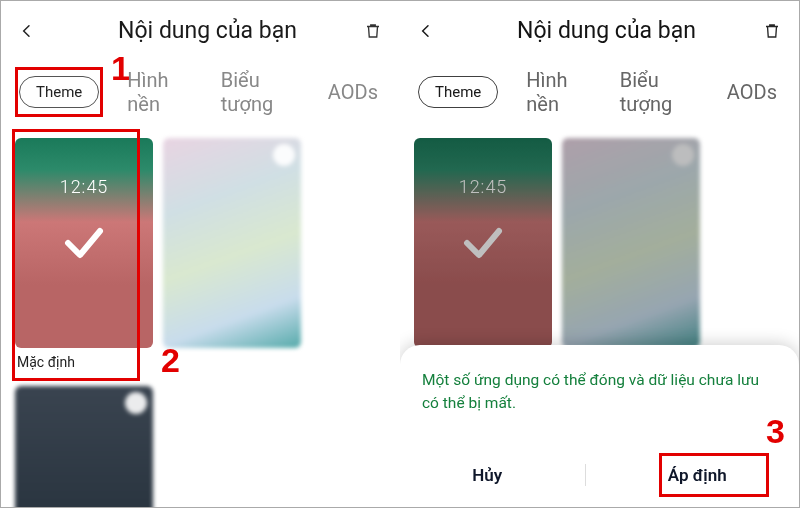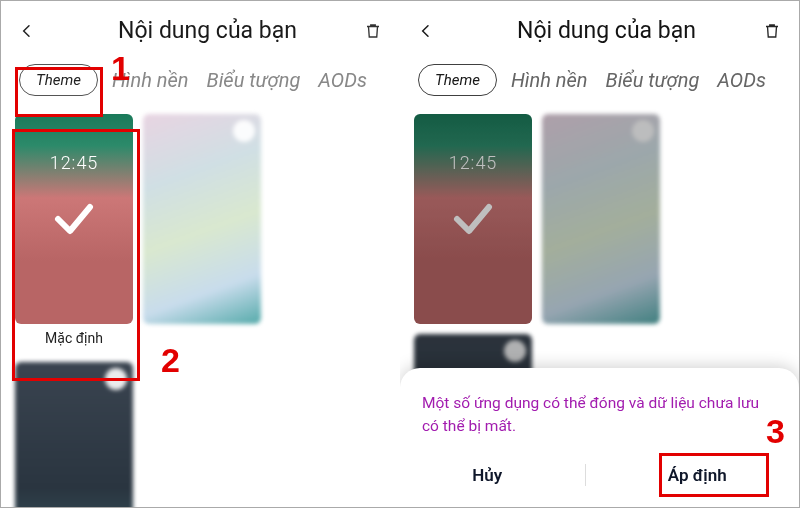--- a/index.html
+++ b/index.html
@@ -40,47 +40,45 @@
   font-size: 23px;
   color: #1a1a1a;
 }
 .trash {
   width: 18px;
   height: 20px;
   fill: #333;
 }
 .tabs {
   display: flex;
-  gap: 10px;
+  gap: 24px;
   padding: 10px 18px 16px 18px;
   align-items: center;
-  font-style: italic;
 }
 .pill {
   border: 1.5px solid #555;
   border-radius: 18px;
   padding: 6px 16px;
   font-size: 15px;
   color: #222;
 }
 .tab {
   font-size: 20px;
   color: #888;
   padding: 6px 4px;
 }
 .grid {
   display: flex;
   flex-wrap: wrap;
   gap: 10px;
   padding: 0 14px;
 }
 .card {
-  width: 118px;
+  width: 138px;
   position: relative;
-  text-align: center;
 }
 .thumb {
   width: 100%;
   height: 210px;
   border-radius: 6px;
   position: relative;
   overflow: hidden;
 }
 .thumb .badge {
   position: absolute;
@@ -144,23 +142,23 @@
 .sheet {
   position: absolute;
   left: 0; right: 0; bottom: 0;
   background: #fff;
   border-radius: 20px 20px 0 0;
   padding: 24px 22px 14px 22px;
   box-shadow: 0 -2px 16px rgba(0,0,0,0.18);
 }
 .sheet-text {
   font-size: 15.5px;
-  color: #a21caf;
+  color: #15803d;
   line-height: 1.5;
-  margin-bottom: 13px;
+  margin-bottom: 36px;
 }
 .sheet-actions {
   display: flex;
   align-items: center;
   justify-content: space-around;
   padding-top: 6px;
 }
 .sheet-btn {
   color: #0f172a;
   font-size: 17px;

